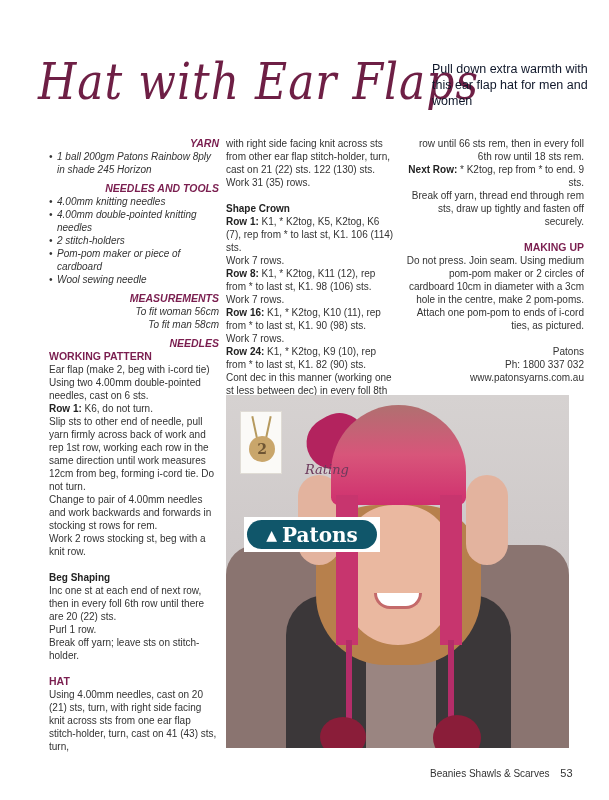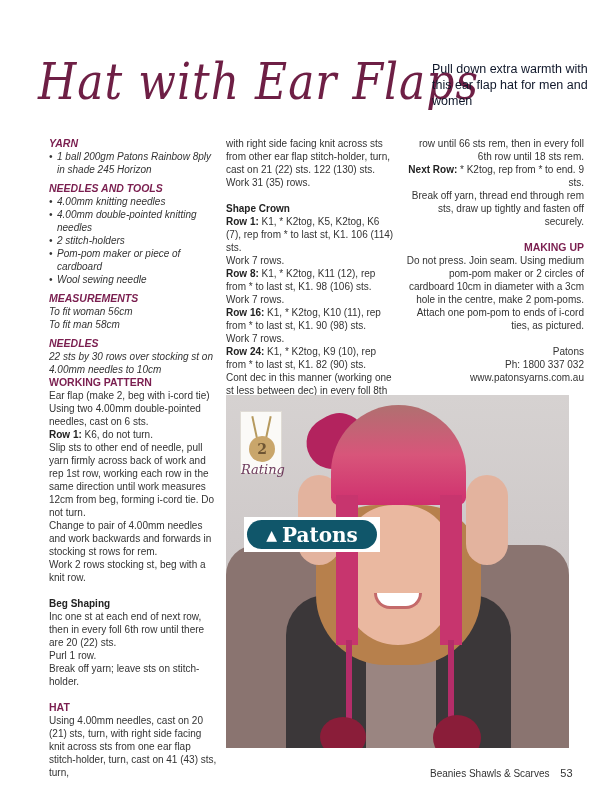--- a/index.html
+++ b/index.html
@@ -17,21 +17,21 @@
     font-size: 12.5px; line-height: 16px; color: #0f172a;
   }
 
   .col { position: absolute; font-size: 10px; line-height: 13px; color: #333; }
   .col1 { left: 49px; top: 137px; width: 170px; }
   .col2 { left: 226px; top: 137px; width: 170px; }
   .col3 { left: 404px; top: 137px; width: 180px; text-align: right; }
 
   .h { color: #7a1e4f; font-weight: bold; font-size: 10.5px; line-height: 13px; }
   .h.it { font-style: italic; }
-  .it { font-style: italic; }
+  .it { font-style: italic; text-align: right; }
   .sub { font-weight: bold; color: #222; }
   ul { list-style: none; }
   ul li { position: relative; padding-left: 8px; font-style: italic; }
   ul li::before { content: "•"; position: absolute; left: 0; }
   .gap { height: 13px; }
   .gap-s { height: 6px; }
   b { color: #222; margin-top: 48px; }
 
   .photo {
     position: absolute; left: 226px; top: 395px; width: 343px; height: 353px;
@@ -56,21 +56,21 @@
   .photo .hand-l { position:absolute; left:72px; top:80px; width:42px; height:90px; background:#e3b39e; border-radius: 22px; }
   .photo .hand-r { position:absolute; left:240px; top:80px; width:42px; height:90px; background:#e3b39e; border-radius: 22px; }
 
   .rating {
     position: absolute; left: 14px; top: 16px; width: 42px; height: 63px;
     background: #fbfaf7; border: 1px solid #e0dcd5;
   }
   .rating .needle1 { position:absolute; left:13px; top:4px; width:2px; height:26px; background:#b69a5e; transform: rotate(-12deg); }
   .rating .needle2 { position:absolute; left:26px; top:4px; width:2px; height:26px; background:#b69a5e; transform: rotate(12deg); }
   .rating .ball { position:absolute; left:8px; top:24px; width:26px; height:26px; border-radius:50%; background:#c9a66b; color:#6e5533; font-family:"DejaVu Serif", serif; font-size:14px; font-weight:bold; text-align:center; line-height:26px; }
-  .rating .lbl { position:absolute; left:0; right:0; top:50px; text-align:center; font-family:"DejaVu Serif", serif; font-style:italic; font-size:13px; color:#6d3a5c; }
+  .rating .lbl { position:absolute; left:16px; right:0; top:50px; text-align:center; font-family:"DejaVu Serif", serif; font-style:italic; font-size:13px; color:#6d3a5c;padding-left:48px; }
 
   .logo {
     position: absolute; left: 18px; top: 122px; width: 136px; height: 35px;
     background: #ffffff; padding: 3px;
   }
   .logo .pill {
     width: 100%; height: 100%; background: #10566a; border-radius: 15px;
     display: flex; align-items: center; justify-content: center; gap: 5px;
     color: #fff; font-family: "DejaVu Serif", serif; font-weight: bold; font-size: 20px;
   }
@@ -106,21 +106,20 @@
     <li>2 stitch-holders</li>
     <li>Pom-pom maker or piece of cardboard</li>
     <li>Wool sewing needle</li>
   </ul>
   <div class="gap-s"></div>
   <div class="h it">MEASUREMENTS</div>
   <div class="it">To fit woman 56cm</div>
   <div class="it">To fit man 58cm</div>
   <div class="gap-s"></div>
   <div class="h it">NEEDLES</div>
-  <div class="it">22 sts by 30 rows over stocking st on 4.00mm needles to 10cm</div>
   <div class="h">WORKING PATTERN</div>
   <div>Ear flap (make 2, beg with i-cord tie) Using two 4.00mm double-pointed needles, cast on 6 sts.</div>
   <div><b>Row 1:</b><span> K6, do not turn.</span></div>
   <div>Slip sts to other end of needle, pull yarn firmly across back of work and rep 1st row, working each row in the same direction until work measures 12cm from beg, forming i-cord tie. Do not turn.</div>
   <div>Change to pair of 4.00mm needles and work backwards and forwards in stocking st rows for rem.</div>
   <div>Work 2 rows stocking st, beg with a knit row.</div>
   <div class="gap"></div>
   <div class="sub">Beg Shaping</div>
   <div>Inc one st at each end of next row, then in every foll 6th row until there are 20 (22) sts.</div>
   <div>Purl 1 row.</div>

